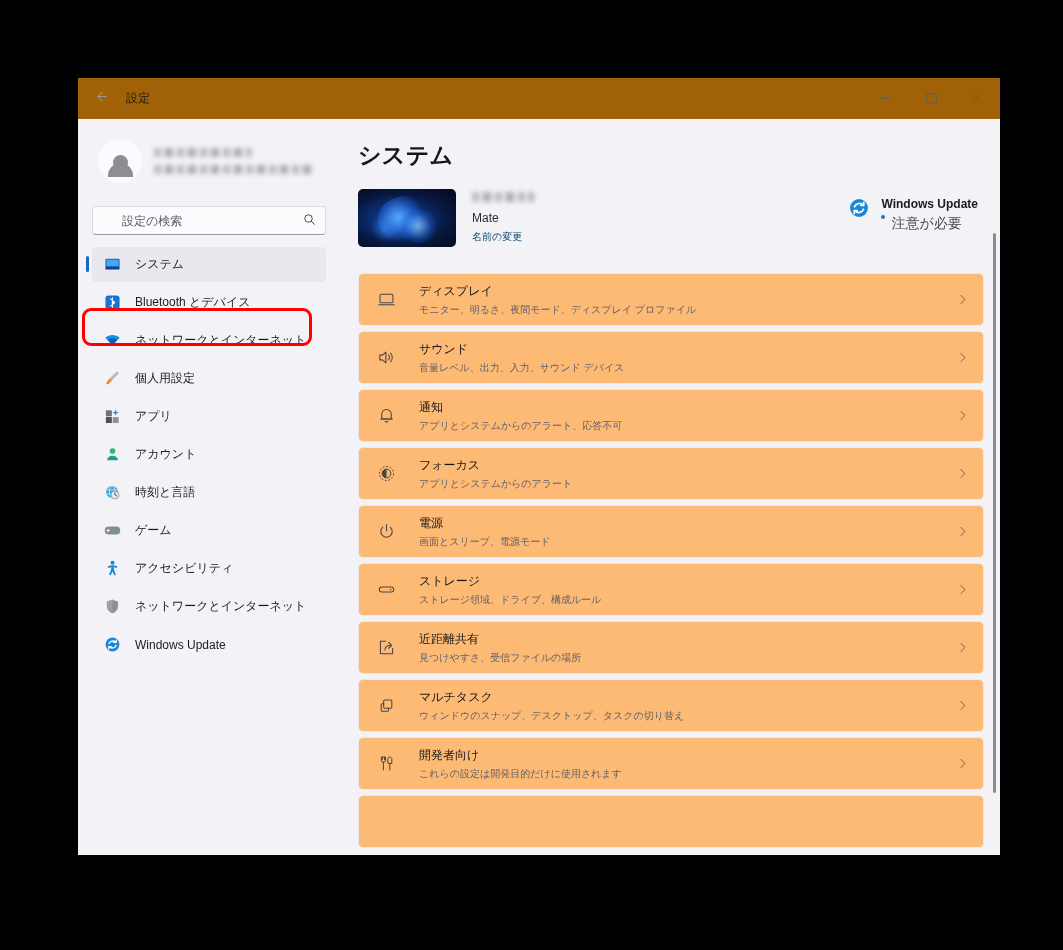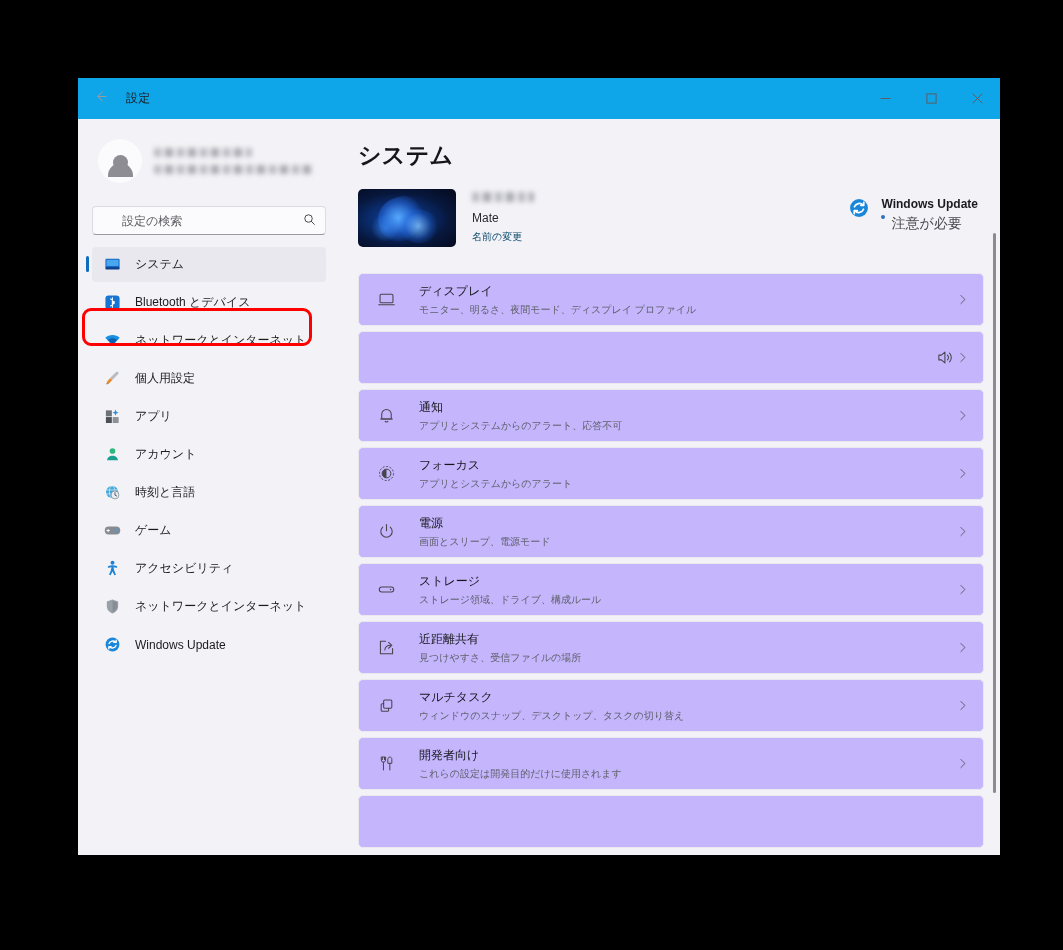--- a/index.html
+++ b/index.html
@@ -16,21 +16,21 @@
     left: 78px; top: 78px;
     width: 922px; height: 777px;
     background: #f3f3f7;
     overflow: hidden;
   }
 
   
   #titlebar {
     position: absolute; left: 0; top: 0;
     width: 100%; height: 41px;
-    background: #0ea5e9;
+    background: #a16207;
     display: flex; align-items: center;
   }
   #back-button {
     width: 32px; height: 32px;
     margin-left: 6px;
     display: flex; align-items: center; justify-content: center;
     border-radius: 4px;
     color: #9a9aa2;
   }
   #titlebar-title {
@@ -232,28 +232,27 @@
     background: #2f6fc0;
     margin-right: 6px;
     flex: none;
   }
 
   
   #card-list {
     margin: 26px 16px 0 18px;
   }
   .card-row {
-    background: #c4b5fd;
+    background: #fdba74;
     border: 1px solid #e8e8ee;
     border-radius: 5px;
     height: 53px;
     margin-bottom: 5px;
     display: flex; align-items: center;
     padding: 0 14px 0 16px;
-    justify-content: flex-end;
   }
   .card-icon {
     width: 22px; height: 22px;
     flex: none;
     display: flex; align-items: center; justify-content: center;
     color: #44444a;
   }
   .card-text { margin-left: 22px; flex: 1; }
   .card-title {
     font-size: 12px;
@@ -534,20 +533,24 @@
         </span>
       </div>
 
       <div class="card-row">
         <span class="card-icon">
           <svg width="19" height="19" viewBox="0 0 20 20" fill="none" stroke="currentColor" stroke-width="1.1">
             <path d="M3 7.5h2.6L9.4 4.3v11.4L5.6 12.5H3z" stroke-linejoin="round"></path>
             <path d="M12 7.4a3.6 3.6 0 0 1 0 5.2M14.2 5.4a6.6 6.6 0 0 1 0 9.2" stroke-linecap="round"></path>
           </svg>
         </span>
+        <div class="card-text">
+          <div class="card-title">サウンド</div>
+          <div class="card-sub">音量レベル、出力、入力、サウンド デバイス</div>
+        </div>
         <span class="card-chevron">
           <svg width="13" height="13" viewBox="0 0 16 16" fill="none" stroke="currentColor" stroke-width="1.1">
               <path d="M6 3l5 5-5 5" stroke-linecap="round" stroke-linejoin="round"></path>
             </svg>
         </span>
       </div>
 
       <div class="card-row">
         <span class="card-icon">
           <svg width="19" height="19" viewBox="0 0 20 20" fill="none" stroke="currentColor" stroke-width="1.1">

